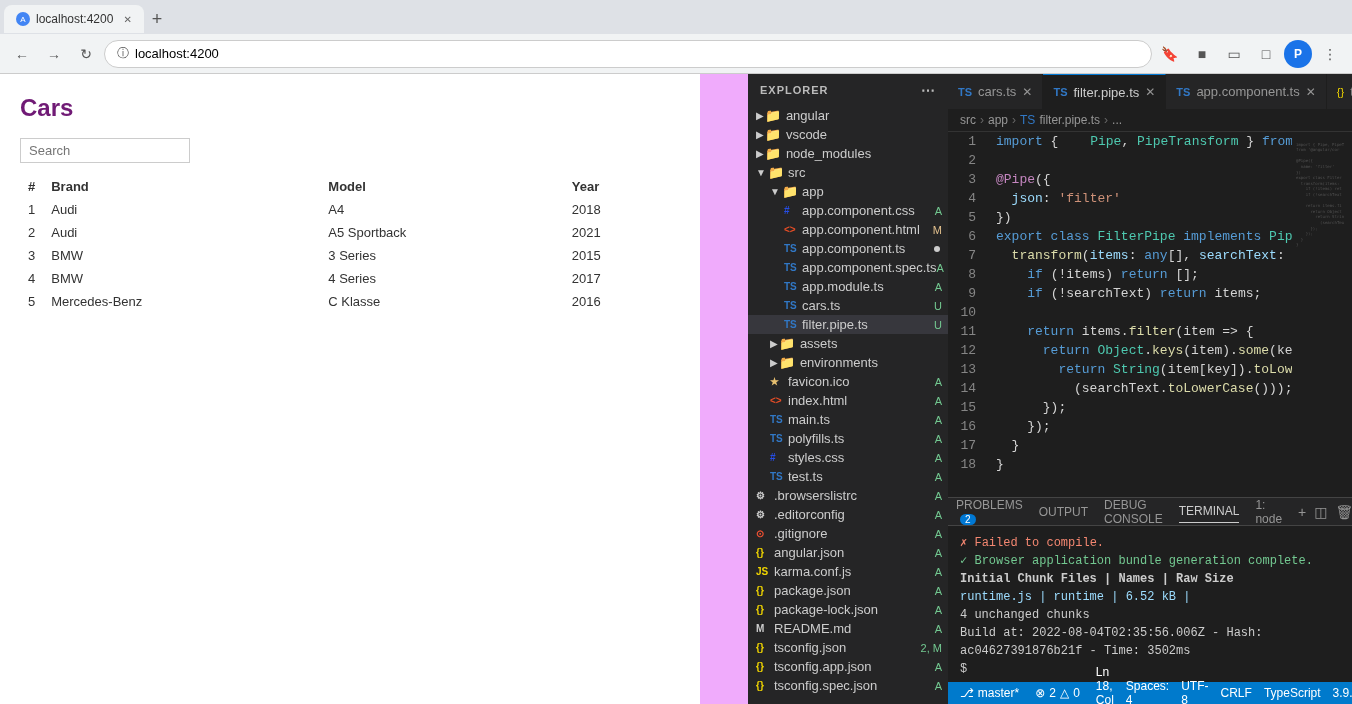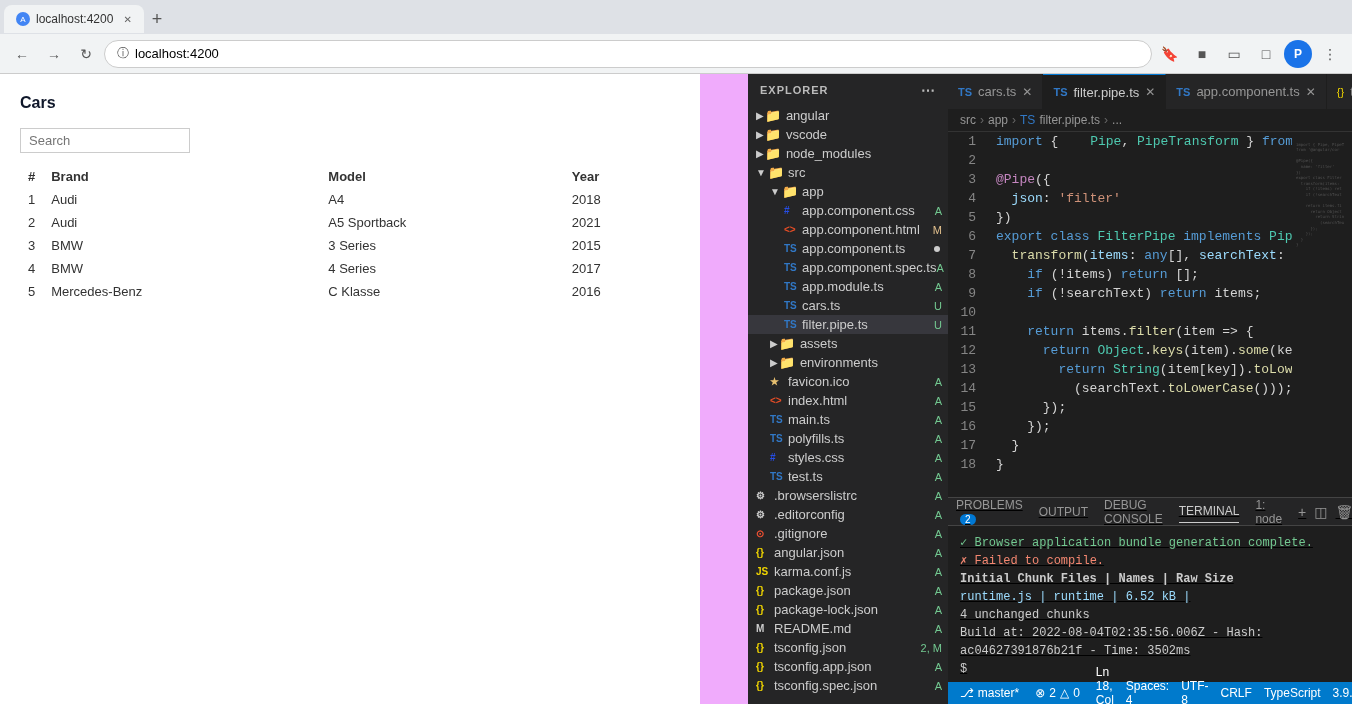--- a/index.html
+++ b/index.html
@@ -17,21 +17,21 @@
     .address-bar input { border: none; outline: none; flex: 1; font-size: 13px; }
     .toolbar-actions { display: flex; gap: 4px; align-items: center; }
     .toolbar-icon { background: none; border: none; cursor: pointer; color: #555; font-size: 14px; padding: 4px; border-radius: 50%; width: 28px; height: 28px; display: flex; align-items: center; justify-content: center; }
     .profile-btn { background: #1a73e8; border: none; cursor: pointer; color: white; font-size: 12px; font-weight: bold; border-radius: 50%; width: 28px; height: 28px; display: flex; align-items: center; justify-content: center; }
 
     
     .main-layout { display: flex; flex: 1; overflow: hidden; }
 
     
     .webpage { background: white; width: 700px; min-width: 700px; padding: 20px; overflow-y: auto; }
-    .page-title { font-size: 16px; font-weight: bold; color: #0f172a; margin-bottom: 16px; }
+    .page-title { font-size: 24px; font-weight: bold; color: #701a75; margin-bottom: 16px; }
     .search-input { width: 170px; border: 1px solid #ccc; padding: 4px 8px; font-size: 13px; margin-bottom: 12px; outline: none; }
     .cars-table { width: 100%; border-collapse: collapse; }
     .cars-table th { text-align: left; font-weight: bold; color: #333; padding: 4px 8px; font-size: 13px; }
     .cars-table td { padding: 4px 8px; font-size: 13px; color: #333; }
     .cars-table th:first-child, .cars-table td:first-child { width: 20px; }
 
     
     .vscode { flex: 1; background: #f0abfc; display: flex; flex-direction: column; overflow: hidden; }
 
     
@@ -59,21 +59,21 @@
 
     
     .code-editor { flex: 1; overflow: auto; display: flex; background: #1e1e1e; }
     .line-numbers { padding: 0 12px 0 8px; color: #858585; font-size: 13px; font-family: 'Consolas', 'Courier New', monospace; line-height: 19px; text-align: right; user-select: none; min-width: 40px; }
     .code-content { flex: 1; padding: 0 8px; font-size: 13px; font-family: 'Consolas', 'Courier New', monospace; line-height: 19px; color: #d4d4d4; white-space: pre; }
 
     
     .minimap { width: 60px; background: #1e1e1e; opacity: 0.4; overflow: hidden; }
 
     
-    .terminal-panel { background: #1e1e1e; border-top: 1px solid #444; height: 185px; display: flex; flex-direction: column; text-decoration: underline; }
+    .terminal-panel { background: #1e1e1e; border-top: 1px solid #444; height: 185px; display: flex; flex-direction: column; }
     .terminal-tabs { display: flex; align-items: center; background: #252526; height: 28px; padding: 0 8px; gap: 16px; border-bottom: 1px solid #444; }
     .terminal-tab { font-size: 12px; color: #969696; cursor: pointer; padding: 4px 0; }
     .terminal-tab.active { color: #cccccc; border-bottom: 1px solid #cccccc; }
     .terminal-tab .badge { background: #0078d4; color: white; border-radius: 10px; padding: 0 5px; font-size: 10px; margin-left: 4px; }
     .terminal-actions { margin-left: auto; display: flex; gap: 8px; color: #969696; font-size: 14px; align-items: center; }
     .terminal-content { flex: 1; padding: 8px 12px; font-family: 'Consolas', 'Courier New', monospace; font-size: 12px; color: #cccccc; overflow-y: auto; line-height: 1.5; }
 
     
     .status-bar { background: #007acc; color: white; font-size: 12px; display: flex; align-items: center; padding: 0 8px; height: 22px; gap: 8px; }
     .status-item { display: flex; align-items: center; gap: 4px; padding: 0 4px; cursor: pointer; }
@@ -448,22 +448,22 @@
             <div class="terminal-tab active">TERMINAL</div>
             <div class="terminal-tab">1: node</div>
             <div class="terminal-actions">
               <span style="cursor:pointer;">+</span>
               <span style="cursor:pointer;">◫</span>
               <span style="cursor:pointer;">🗑</span>
 
             </div>
           </div>
           <div class="terminal-content" id="terminal-content">
-          <div style="color: rgb(115, 201, 145);">✓ Browser application bundle generation complete.</div>
-              <div style="color: rgb(244, 135, 113);">✗ Failed to compile.</div>
+          <div style="color: rgb(244, 135, 113);">✗ Failed to compile.</div>
+              <div style="color: rgb(115, 201, 145);">✓ Browser application bundle generation complete.</div>
               <div style="color: rgb(204, 204, 204);"></div>
               <div style="font-weight: bold; color: rgb(204, 204, 204);">Initial Chunk Files   | Names    | Raw Size</div>
               <div style="color: rgb(156, 220, 254);">runtime.js            | runtime  | 6.52 kB |</div>
               <div style="color: rgb(204, 204, 204);"></div>
               <div style="color: rgb(204, 204, 204);">4 unchanged chunks</div>
               <div style="color: rgb(204, 204, 204);"></div>
               <div style="color: rgb(204, 204, 204);">Build at: 2022-08-04T02:35:56.006Z - Hash: ac04627391876b21f - Time: 3502ms</div>
               <div style="color: rgb(204, 204, 204);"></div>
               <div style="color: rgb(204, 204, 204);">$ </div>
             </div>

